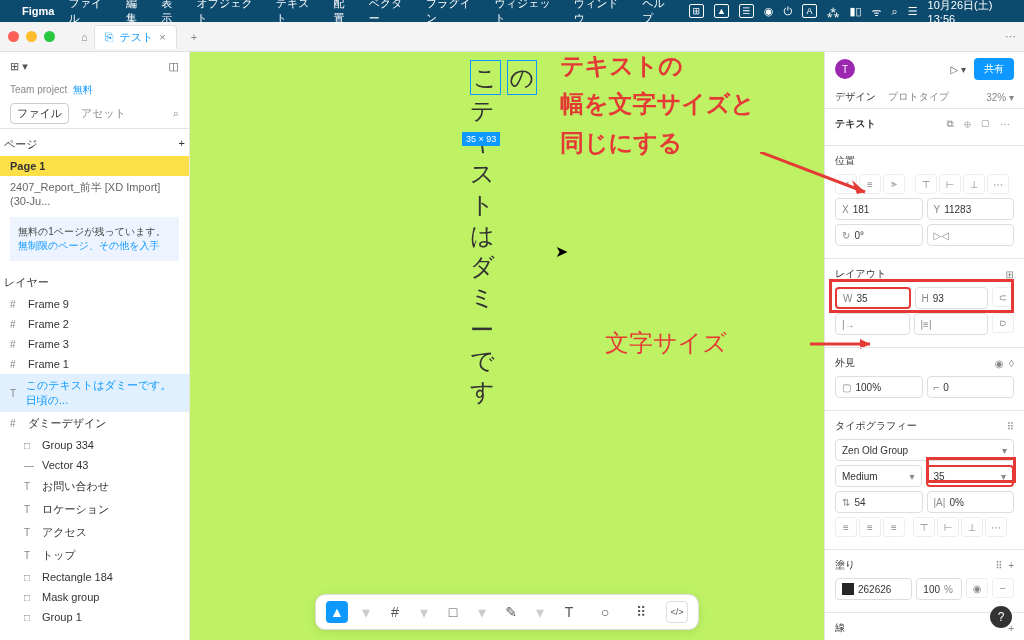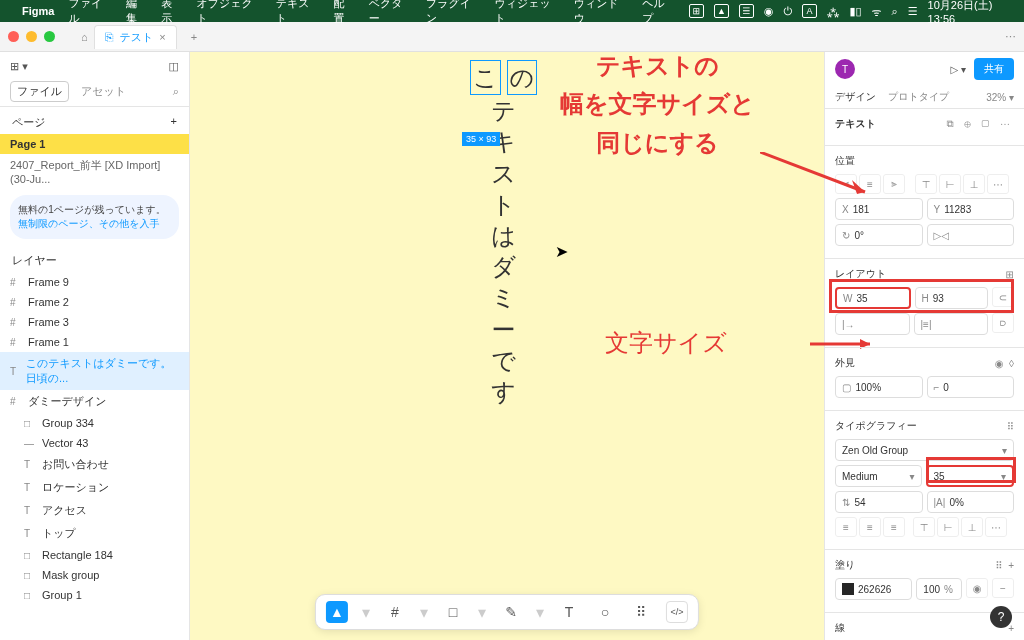--- a/index.html
+++ b/index.html
@@ -1,43 +1,43 @@
 <!DOCTYPE html>
 <html><head>
 <meta charset="utf-8">
 <style>
 * { margin: 0; padding: 0; box-sizing: border-box; font-family: -apple-system, BlinkMacSystemFont, "Hiragino Sans", sans-serif; }
 body { width: 1024px; height: 640px; overflow: hidden; background: #fff; position: relative; }
-.menubar { height: 22px; background: #14532d; color: #fff; display: flex; align-items: center; padding: 0 8px; font-size: 11px; gap: 14px; }
+.menubar { height: 22px; background: #0c4a6e; color: #fff; display: flex; align-items: center; padding: 0 8px; font-size: 11px; gap: 14px; }
 .menubar .apple { font-size: 14px; }
 .menubar .right { margin-left: auto; display: flex; gap: 10px; align-items: center; font-size: 11px; }
 .menubar .iconbox { width: 16px; height: 14px; border: 1px solid #fff; border-radius: 2px; display: flex; align-items: center; justify-content: center; font-size: 9px; }
 .titlebar { height: 30px; background: #f4f4f4; border-bottom: 1px solid #e0e0e0; display: flex; align-items: center; padding: 0 8px; gap: 6px; font-size: 11px; }
 .traffic { display: flex; gap: 7px; margin-right: 20px; }
 .dot { width: 11px; height: 11px; border-radius: 50%; }
 .dot.red{background:#ff5f57}.dot.yellow{background:#febc2e}.dot.green{background:#28c840}
 .tab { padding: 4px 10px; border-top: 1px solid #e0e0e0;border-left: 1px solid #e0e0e0;border-right: 1px solid #e0e0e0;border-radius: 4px 4px 0 0;background:#fff;display:flex;gap:6px;align-items:center;color:#0d99ff}
 .titlebar .more{margin-left:auto;color:#888}
 .main { display: flex; height: 588px; }
 .leftpanel { width: 190px; border-right: 1px solid #e5e5e5; display: flex; flex-direction: column; font-size: 11px; }
 .lp-top{padding:8px 10px;display:flex;align-items:center;justify-content:space-between;color:#555}
 .lp-title{padding:2px 10px 0;color:#333;font-size:12px}
 .lp-sub{padding:2px 10px 6px;color:#888;font-size:10px}
 .lp-sub a{color:#0d99ff;text-decoration:none}
 .lp-tabs{display:flex;padding:0 10px 4px;gap:12px;color:#888;border-bottom:1px solid #e5e5e5;align-items:center}
 .lp-tabs .sel{border:1px solid #ccc;border-radius:4px;padding:2px 6px;color:#333}
 .lp-tabs .srch{margin-left:auto}
-.lp-sec{padding:8px 12px 4px;display:flex;justify-content:space-between;color:#333}
+.lp-sec{padding:8px 4px 4px;display:flex;justify-content:space-between;color:#333}
 .lp-item{padding:4px 10px;display:flex;align-items:center;gap:6px;color:#333}
 .lp-item.sel{background:#fde047;}
 .lp-item .ico{width:12px;color:#888;font-size:10px}
-.lp-banner{margin:6px 10px;padding:8px;background:#eef4ff;border-radius:16px;font-size:10px;color:#444;line-height:1.4}
+.lp-banner{margin:6px 10px;padding:8px;background:#eef4ff;border-radius:0;font-size:10px;color:#444;line-height:1.4}
 .lp-banner a{color:#0d99ff;text-decoration:none}
 .lp-list{flex:1;overflow:auto}
-.canvas { flex: 1; background: #fef9c3; position: relative; text-align: center; }
+.canvas { flex: 1; background: #bef264; position: relative; }
 .verttext{position:absolute;left:280px;top:8px;font-size:24px;font-family:"Hiragino Mincho ProN",serif;line-height:1.3;color:#333}
 .verttext .sel{border:1px solid #0d99ff;padding:1px 2px;display:inline-block}
 .badge{position:absolute;left:272px;top:80px;background:#0d99ff;color:#fff;font-size:9px;padding:2px 4px;border-radius:0}
 .anno1{position:absolute;left:370px;top:-5px;color:#e53935;font-size:24px;font-weight:bold;line-height:1.6}
 .arrow1{position:absolute;left:570px;top:100px}
 .anno2{position:absolute;left:415px;top:275px;color:#e53935;font-size:24px;font-weight:normal}
 .arrow2{position:absolute;left:620px;top:287px}
 .cursor{position:absolute;left:365px;top:190px;font-size:16px}
 .toolbar{position:absolute;bottom:10px;left:50%;transform:translateX(-50%);background:#fff;border:1px solid #ddd;border-radius:10px;padding:6px 10px;display:flex;gap:14px;align-items:center;box-shadow:0 2px 8px rgba(0,0,0,.1)}
 .toolbar .tbitem{width:22px;height:22px;display:flex;align-items:center;justify-content:center;color:#555;font-size:14px;border-radius:4px}
@@ -111,20 +111,23 @@
   <span class="more">⋯</span>
 </div>
 
 <div class="main">
 
   <div class="leftpanel">
     <div class="lp-top">
       <span>⊞ ▾</span>
       <span>◫</span>
     </div>
+    <div class="lp-sub">
+      <span>Team project</span>&nbsp;&nbsp;<a>無料</a>
+    </div>
     <div class="lp-tabs">
       <span class="sel">ファイル</span>
       <span>アセット</span>
       <span class="srch">⌕</span>
     </div>
     <div class="lp-sec">
       <span>ページ</span>
       <span>+</span>
     </div>
     <div class="lp-item sel">

